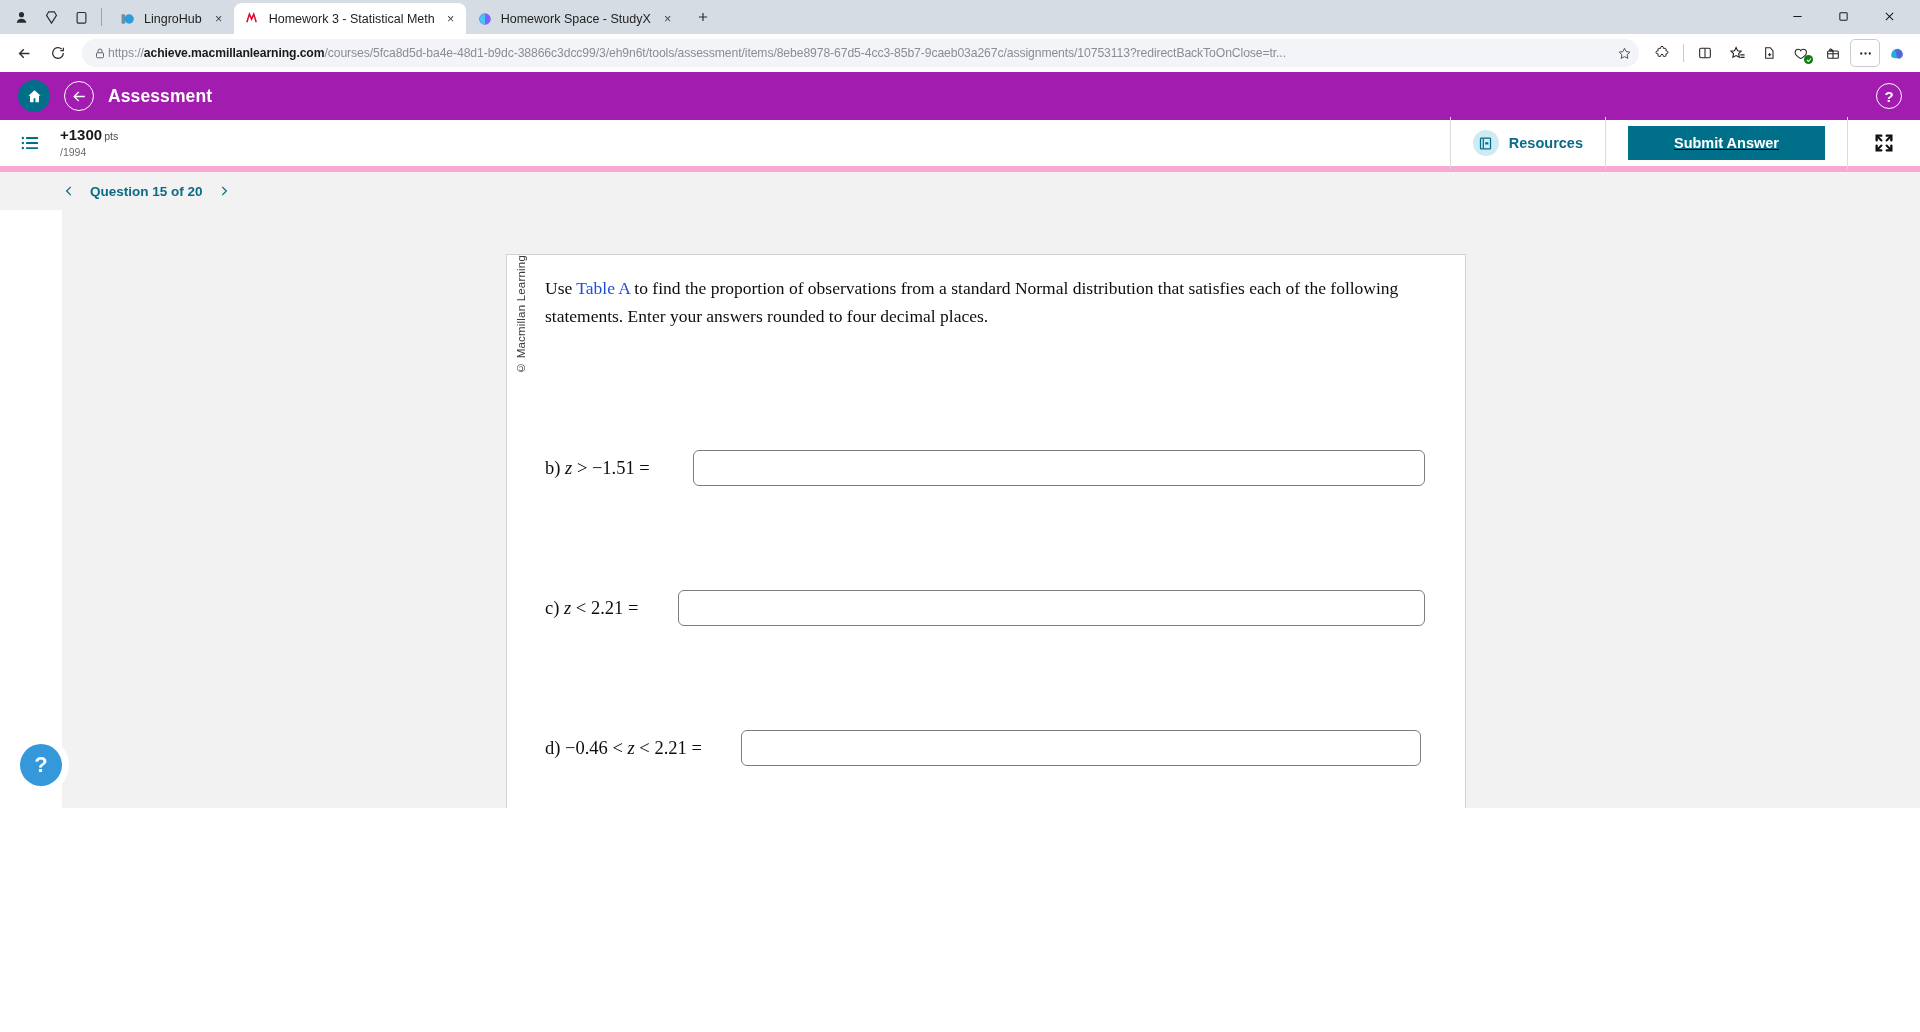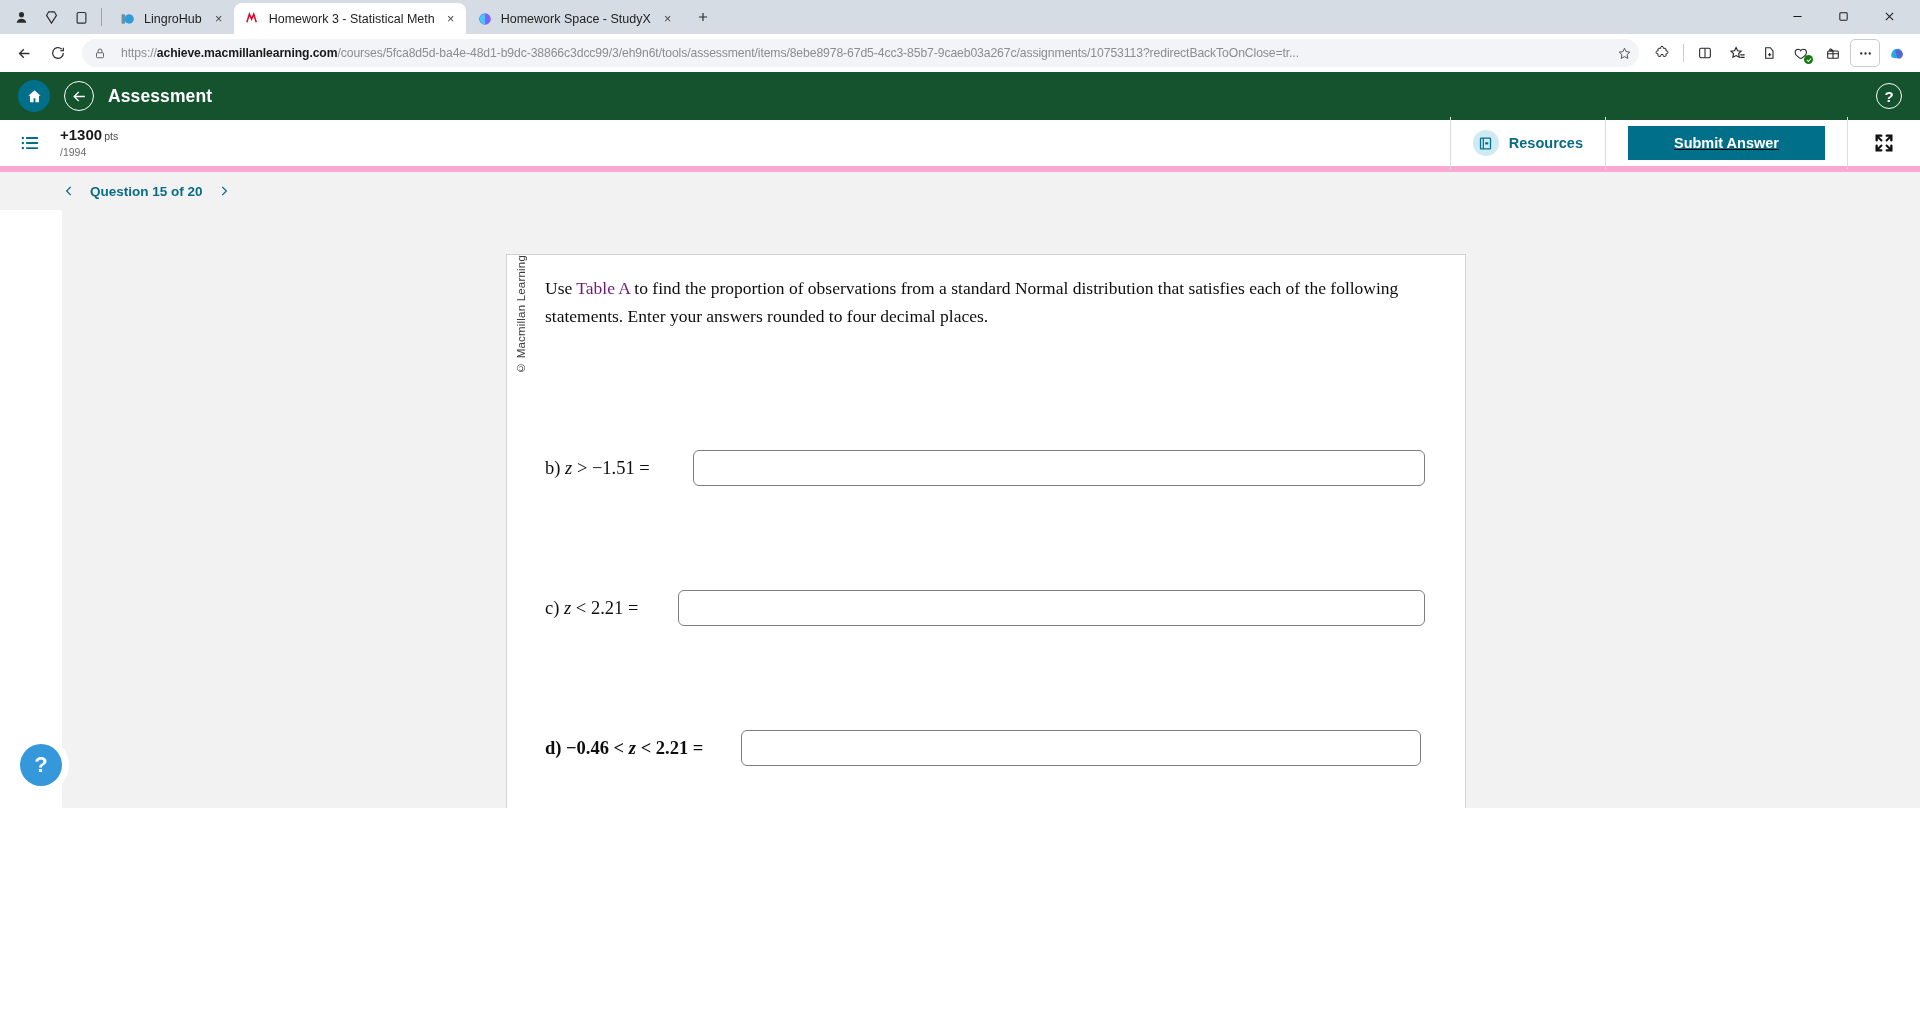--- a/index.html
+++ b/index.html
@@ -116,21 +116,21 @@
   }
   .omnibox {
     flex: 1 1 auto;
     height: 28px;
     background: #f2f4f7;
     border-radius: 14px;
     display: flex;
     align-items: center;
     padding: 0 6px 0 12px;
     margin: 0 6px;
-    gap: 13px;
+    gap: 0;
     min-width: 0;
   }
   .omnibox .lock { flex: 0 0 14px; color: #53565a; display:flex; }
   .url {
     flex: 1 1 auto;
     font-size: 12.2px;
     color: #8a8d91;
     white-space: nowrap;
     overflow: hidden;
     letter-spacing: -0.1px;
@@ -152,21 +152,21 @@
     flex: 1 1 auto;
     background: #ffffff;
     display: flex;
     flex-direction: column;
     overflow: hidden;
     position: relative;
   }
 
   .app-header {
     height: 48px;
-    background: #14532d;
+    background: #a21caf;
     display: flex;
     align-items: center;
     padding: 0 18px;
     gap: 14px;
     flex: 0 0 48px;
   }
   .home-circle {
     width: 32px; height: 32px; border-radius: 50%;
     background: #00708a;
     display: flex; align-items: center; justify-content: center;
@@ -302,21 +302,21 @@
     white-space: nowrap;
   }
   .prompt {
     font-family: "Liberation Serif", serif;
     font-size: 17.5px;
     color: #0d0d0d;
     line-height: 1.58;
     margin-left: 18px;
     margin-top: 0px;
   }
-  .prompt a.tablelink { color: #701a75; text-decoration: none; }
+  .prompt a.tablelink { color: #1d4ed8; text-decoration: none; }
   .answers { margin-top: 68px; }
   .answer-row {
     display: flex;
     align-items: center;
     height: 140px;
     margin-left: 18px;
   }
   .answer-label {
     font-family: "Liberation Serif", serif;
     font-size: 18.5px;
@@ -335,21 +335,21 @@
     padding: 0 10px;
     outline: none;
     color: #111;
   }
   .row-a .answer-label { width: 118px; }
   .row-a .answer-input { width: 735px; margin-left: 30px; }
   .row-b .answer-label { width: 118px; }
   .row-b .answer-input { width: 735px; margin-left: 30px; }
   .row-c .answer-label { width: 108px; }
   .row-c .answer-input { width: 750px; margin-left: 25px; }
-  .row-d .answer-label { width: 180px; font-weight: bold; }
+  .row-d .answer-label { width: 180px; }
   .row-d .answer-input { width: 680px; margin-left: 16px; }
 
   .help-fab {
     position: absolute;
     left: 20px;
     bottom: 22px;
     width: 42px; height: 42px;
     border-radius: 50%;
     background: #3498db;
     color: #ffffff;

